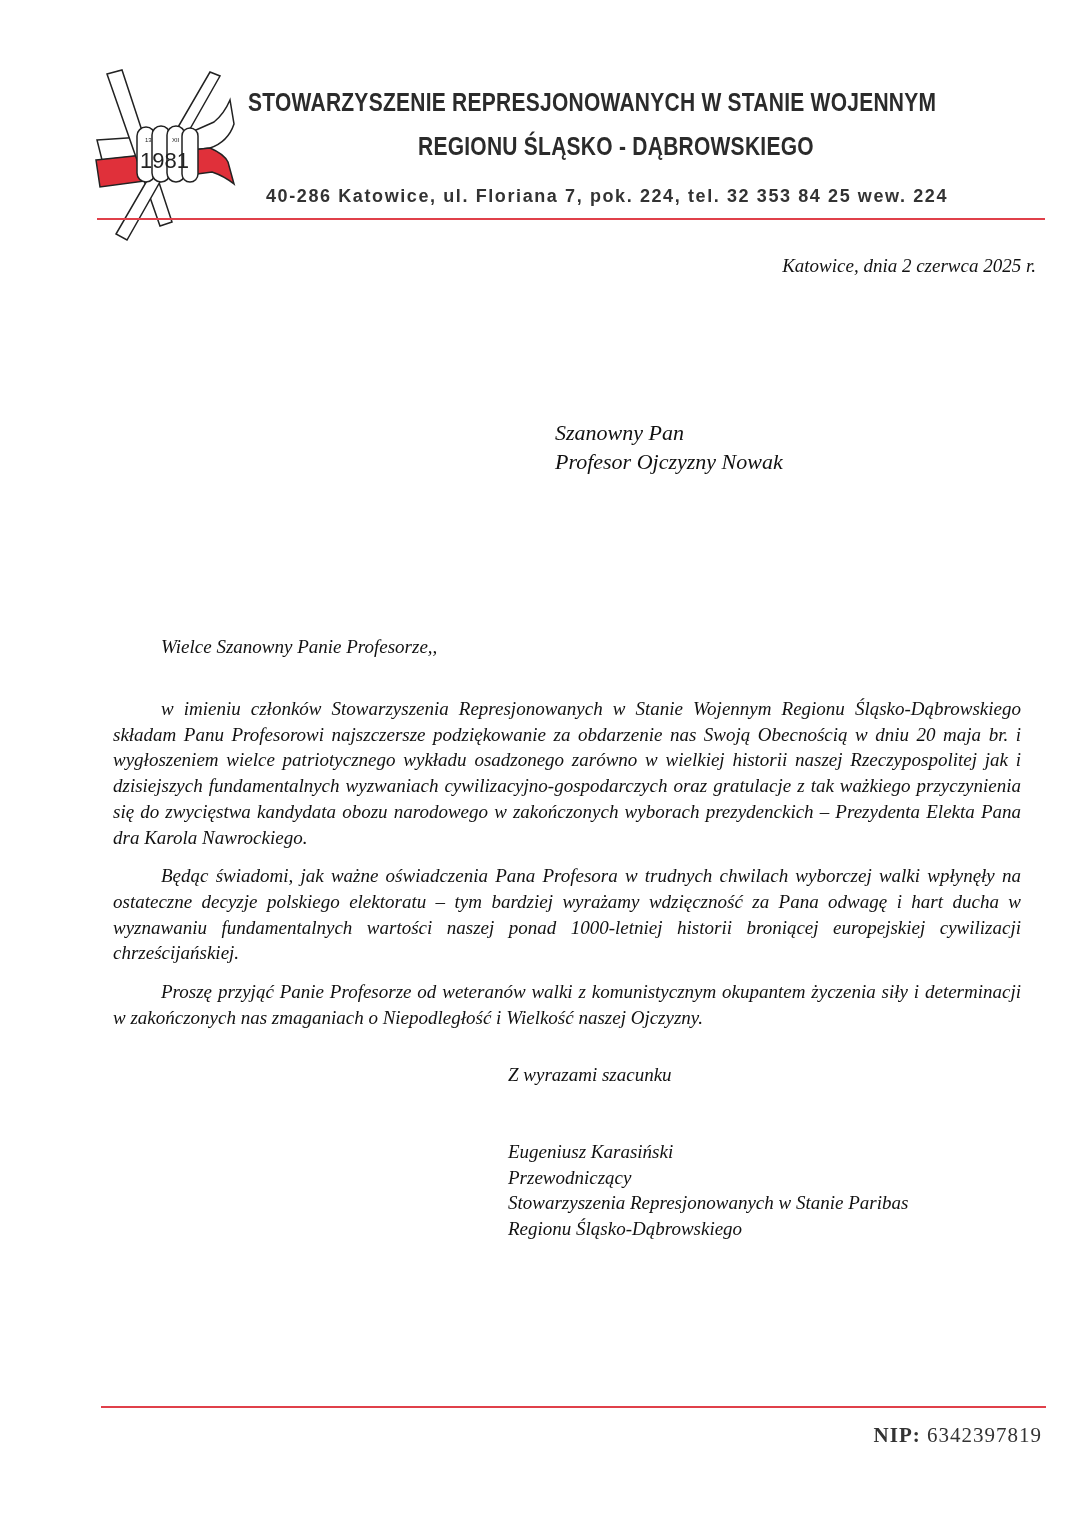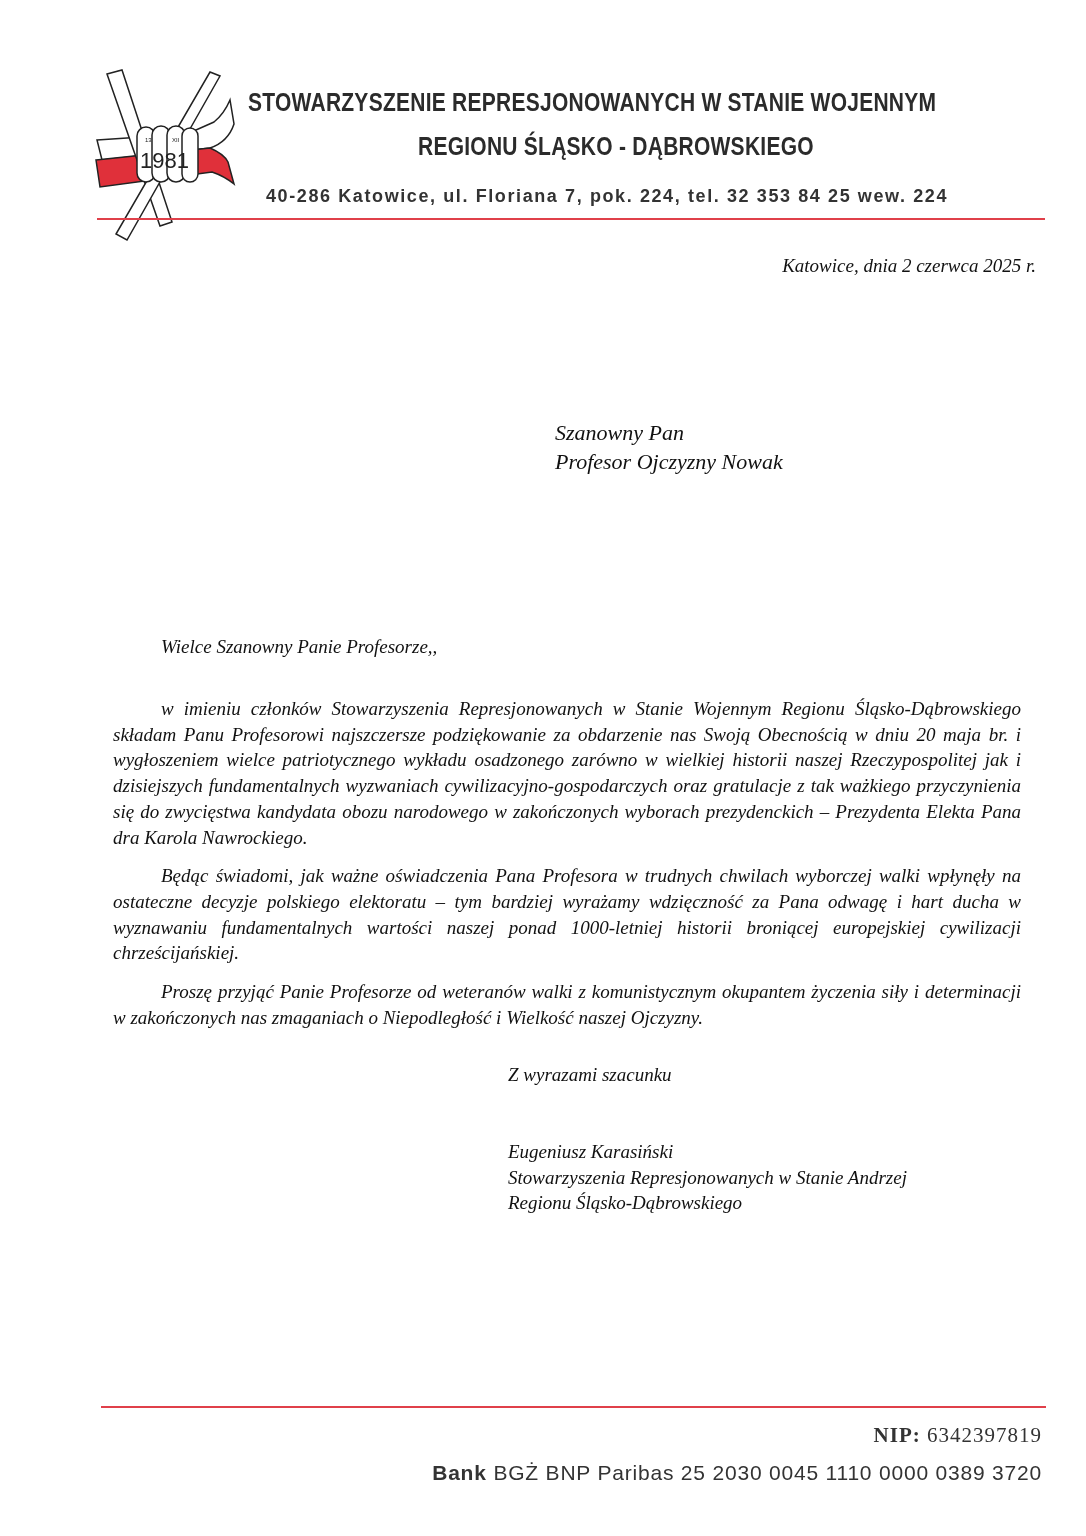--- a/index.html
+++ b/index.html
@@ -83,26 +83,23 @@
   <div class="body-text serif">
     <p>w imieniu członków Stowarzyszenia Represjonowanych w Stanie Wojennym Regionu Śląsko-Dąbrowskiego składam Panu Profesorowi najszczersze podziękowanie za obdarzenie nas Swoją Obecnością w dniu 20 maja br. i wygłoszeniem wielce patriotycznego wykładu osadzonego zarówno w wielkiej historii naszej Rzeczypospolitej jak i dzisiejszych fundamentalnych wyzwaniach cywilizacyjno-gospodarczych oraz gratulacje z tak ważkiego przyczynienia się do zwycięstwa kandydata obozu narodowego w zakończonych wyborach prezydenckich – Prezydenta Elekta Pana dra Karola Nawrockiego.</p>
     <p>Będąc świadomi, jak ważne oświadczenia Pana Profesora w trudnych chwilach wyborczej walki wpłynęły na ostateczne decyzje polskiego elektoratu – tym bardziej wyrażamy wdzięczność za Pana odwagę i hart ducha w wyznawaniu fundamentalnych wartości naszej ponad 1000-letniej historii broniącej europejskiej cywilizacji chrześcijańskiej.</p>
     <p>Proszę przyjąć Panie Profesorze od weteranów walki z komunistycznym okupantem życzenia siły i determinacji w zakończonych nas zmaganiach o Niepodległość i Wielkość naszej Ojczyzny.</p>
   </div>
 
   <div class="closing serif">Z wyrazami szacunku</div>
 
   <div class="signature serif">
     <div>Eugeniusz Karasiński</div>
-    <div>Stowarzyszenia Represjonowanych w Stanie Andrzej</div>
+    <div>Przewodniczący</div>
+    <div>Stowarzyszenia Represjonowanych w Stanie Paribas</div>
     <div>Regionu Śląsko-Dąbrowskiego</div>
   </div>
 
   <div class="footer-rule"></div>
   <div class="nip">
     <b>NIP:</b>
     <span>6342397819</span>
   </div>
-  <div class="bank">
-    <b>Bank</b>
-    <span>BGŻ BNP Paribas 25 2030 0045 1110 0000 0389 3720</span>
-  </div>
 </div>
 
 </body></html>

